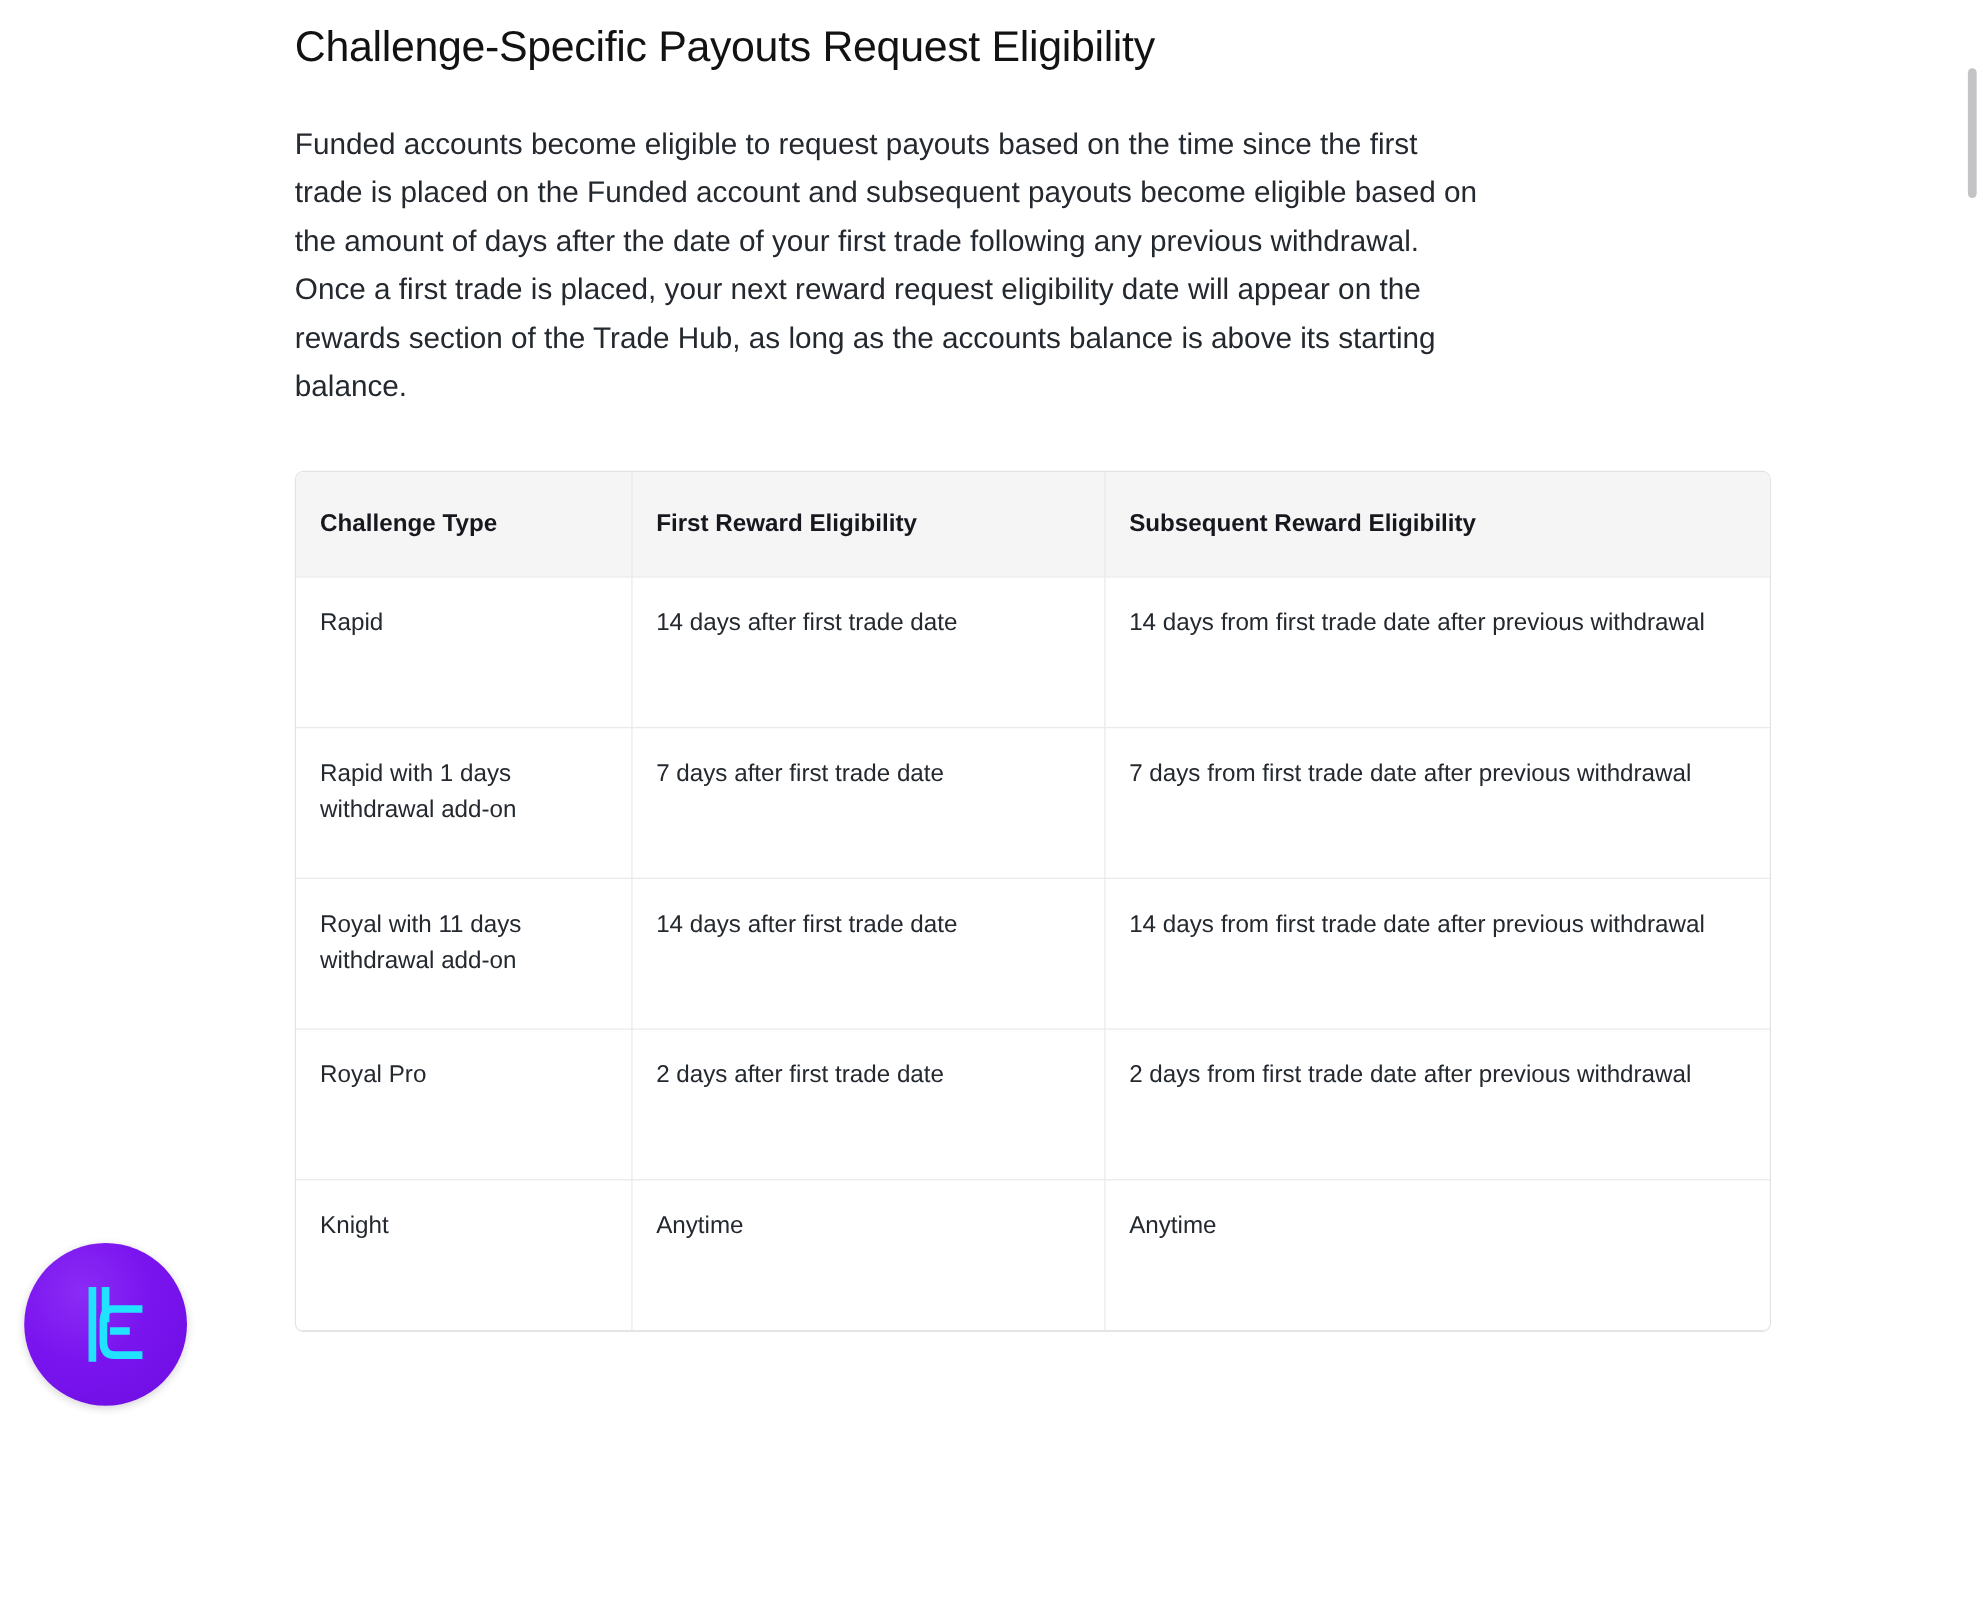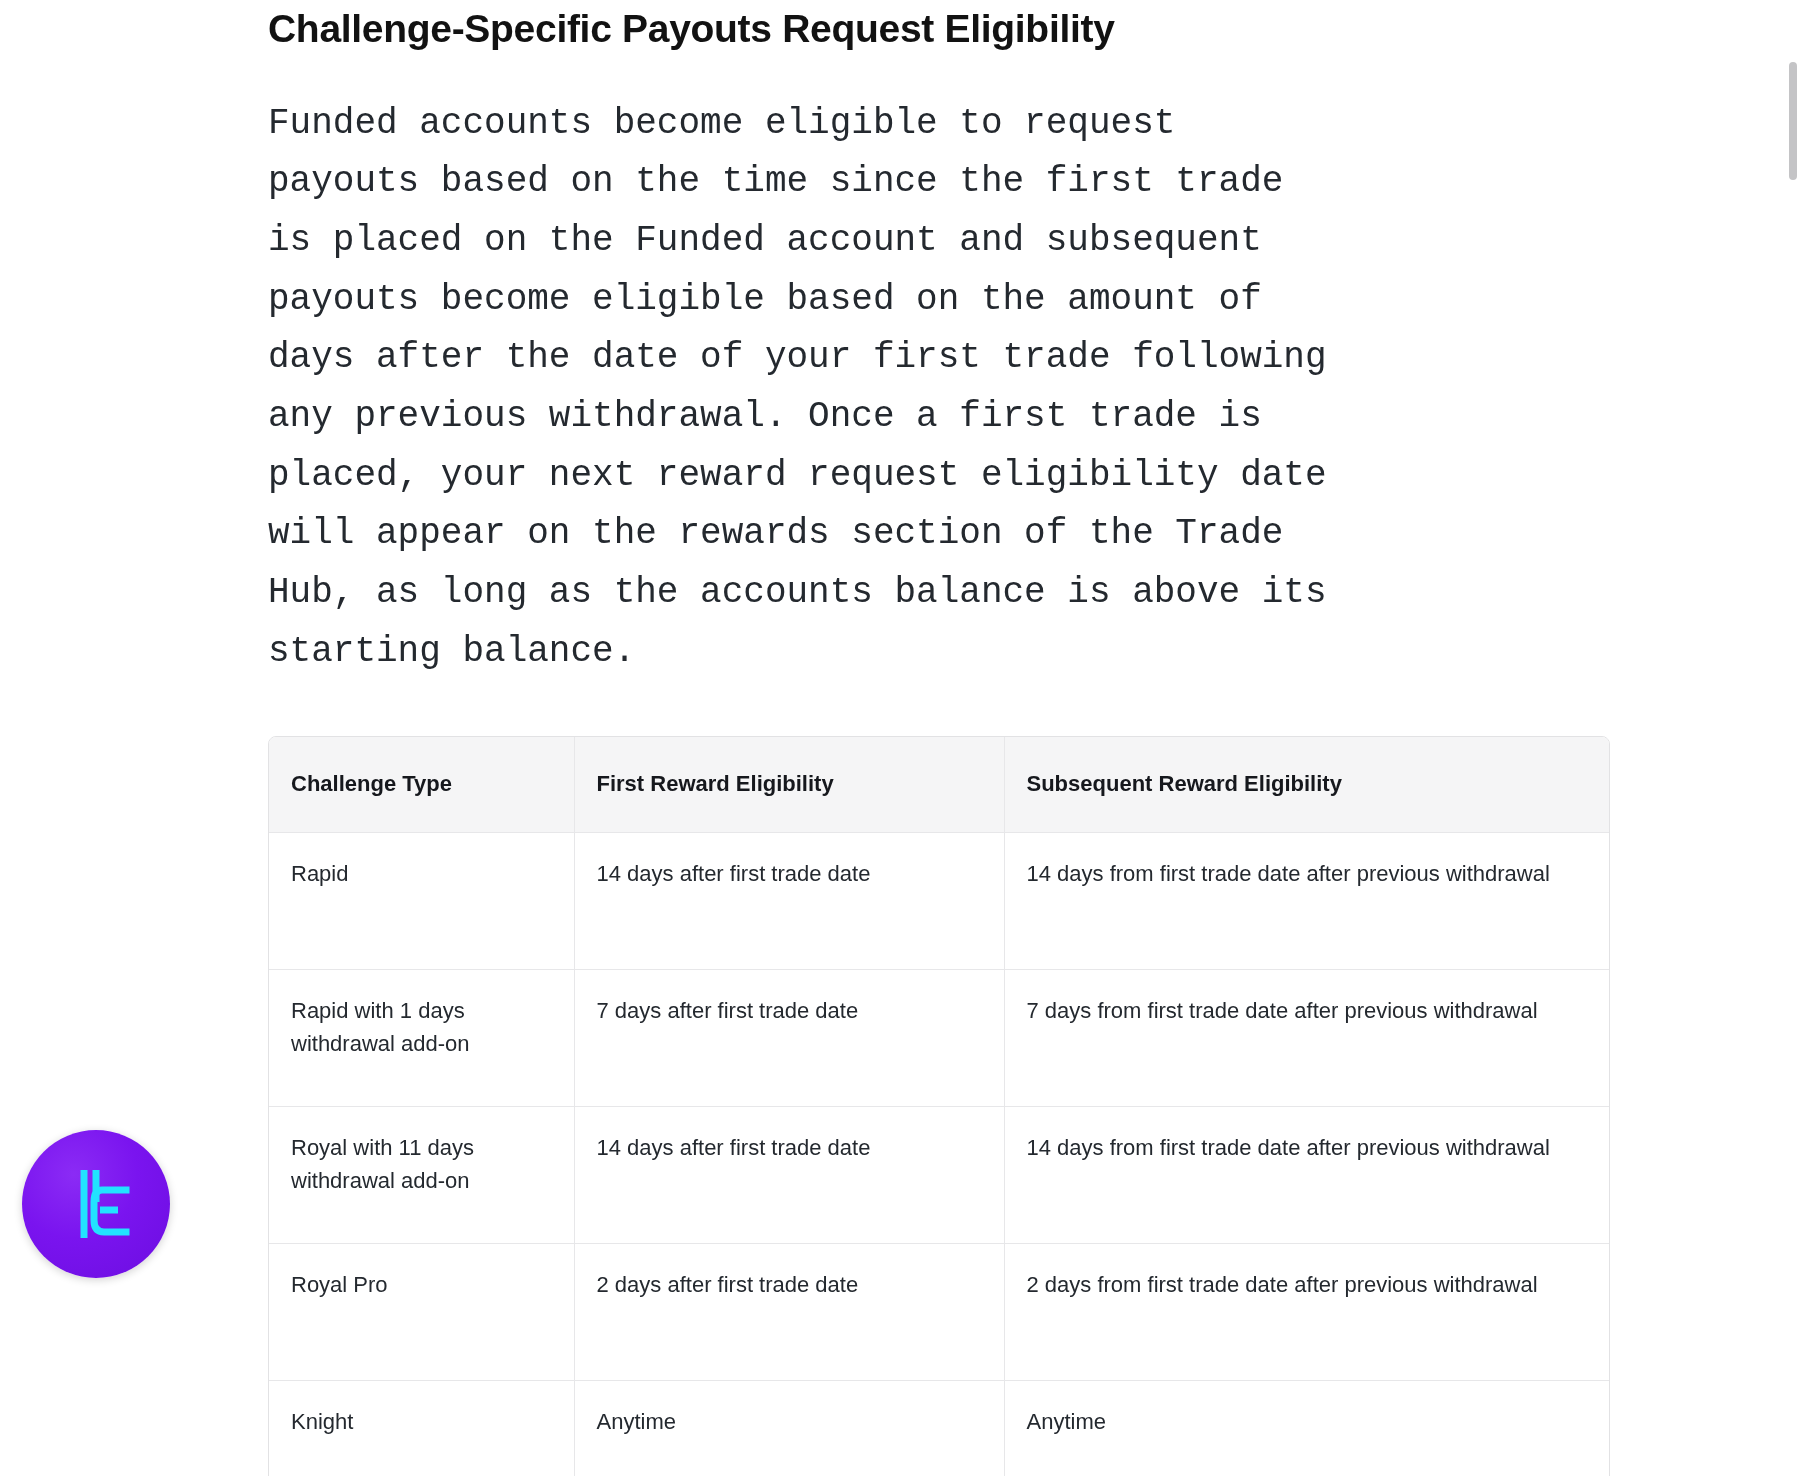--- a/index.html
+++ b/index.html
@@ -27,35 +27,34 @@
 
   .content {
     position: absolute;
     left: 268px;
     top: 0;
     width: 1080px;
   }
 
   .doc-title {
     font-size: 39px;
-    font-weight: bold;
+    font-weight: normal;
     letter-spacing: -0.3px;
     color: #121212;
     margin: 0;
-    padding-top: 4px;
+    padding-top: 18px;
     line-height: 1.3;
   }
 
   .doc-paragraph {
-    font-size: 36px;
+    font-size: 27px;
     line-height: 1.63;
     color: #24292f;
     margin: 40px 0 0 0;
     max-width: 1345px;
-    font-family: Liberation Mono, monospace;
   }
 
   .table-wrap {
     margin-top: 55px;
     width: 1340px;
     border: 1px solid #e2e2e4;
     border-radius: 8px;
     overflow: hidden;
     background: #ffffff;
   }

